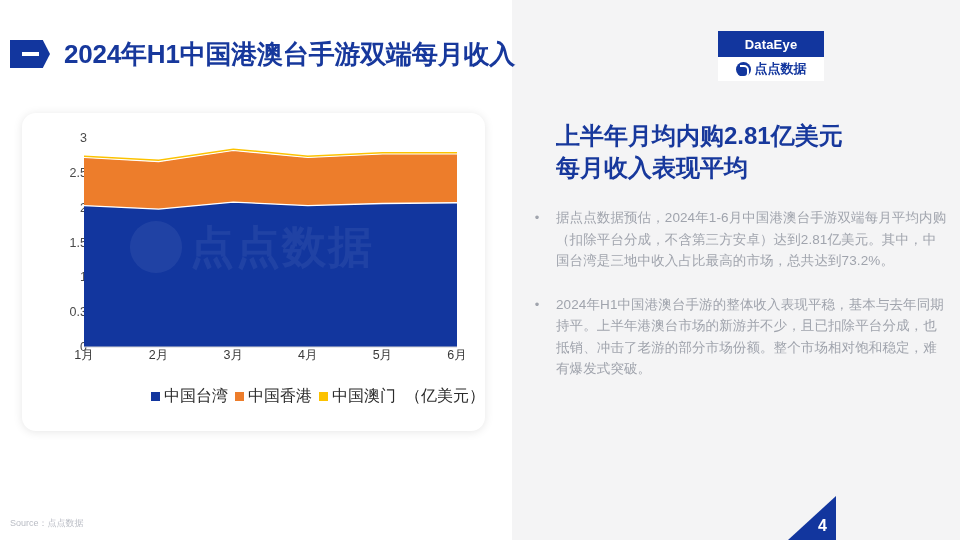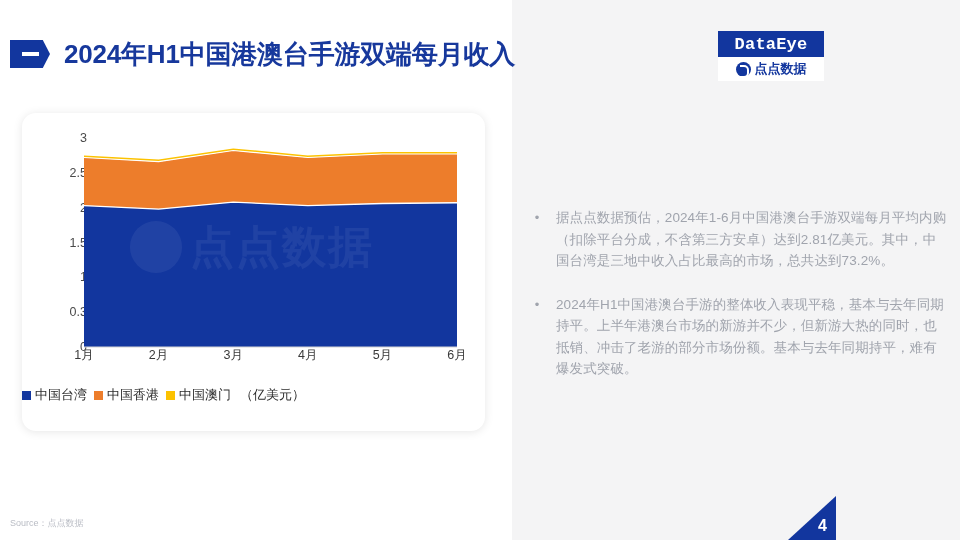--- a/index.html
+++ b/index.html
@@ -51,21 +51,21 @@
     width: 106px;
     display: flex; flex-direction: column;
     box-shadow: 0 0 0 0 transparent;
   }
   .logo-top {
     background: #12369e;
     height: 26px;
     display: flex; align-items: center; justify-content: center;
   }
   .logo-top span {
-    color: #ffffff; font-size: 17px; font-weight: bold; letter-spacing: 0.2px; font-family: Liberation Mono, monospace;
+    color: #ffffff; font-size: 13px; font-weight: bold; letter-spacing: 0.2px;
   }
   .logo-bottom {
     background: #ffffff;
     height: 24px;
     display: flex; align-items: center; justify-content: center; gap: 4px;
   }
   .logo-d {
     width: 15px; height: 15px; border-radius: 50%;
     background: #12369e; position: relative;
     display: inline-block;
@@ -115,23 +115,23 @@
   }
   .wm-circle {
     width: 52px; height: 52px; border-radius: 50%;
     background: #ffffff; position: relative; flex: none;
   }
   .wm-text { color: #ffffff; font-size: 44px; font-weight: bold; letter-spacing: 2px; }
   
   .legend {
     position: absolute;
     left: 0; right: 0; top: 273px;
-    display: flex; align-items: center; justify-content: flex-start;
+    display: flex; align-items: center; justify-content: flex-end;
     gap: 7px;
-    font-size: 13px; color: #2b2b2b;
+    font-size: 16px; color: #2b2b2b;
   }
   .legend-item { display: flex; align-items: center; gap: 4px; }
   .legend-swatch { width: 9px; height: 9px; flex: none; }
   .legend-unit { margin-left: 2px; color: #2b2b2b; }
   
   .right-title {
     position: absolute;
     left: 556px; top: 120px; width: 386px;
     font-size: 24px; font-weight: bold;
     color: #17389c; line-height: 1.33;
@@ -254,29 +254,33 @@
         <div class="legend-item">
           <span class="legend-swatch" style="background:#fcc200"></span>
           <span>中国澳门</span>
         </div>
         <span class="legend-unit">（亿美元）</span>
       </div>
 
     </div>
   </div>
 
+  <div class="right-title">
+    <div>上半年月均内购2.81亿美元</div>
+    <div>每月收入表现平均</div>
+  </div>
 
   <div class="bullets">
     <div class="bullet">
       <div class="bullet-dot">•</div>
       <div class="bullet-text">据点点数据预估，2024年1-6月中国港澳台手游双端每月平均内购（扣除平台分成，不含第三方安卓）达到2.81亿美元。其中，中国台湾是三地中收入占比最高的市场，总共达到73.2%。</div>
     </div>
     <div class="bullet">
       <div class="bullet-dot">•</div>
-      <div class="bullet-text">2024年H1中国港澳台手游的整体收入表现平稳，基本与去年同期持平。上半年港澳台市场的新游并不少，但新游大热的同时，也抵销、冲击了老游的部分市场份额。基本与去年同期持平，难有爆发式突破。</div>
+      <div class="bullet-text">2024年H1中国港澳台手游的整体收入表现平稳，基本与去年同期持平。上半年港澳台市场的新游并不少，且已扣除平台分成，也抵销、冲击了老游的部分市场份额。整个市场相对饱和稳定，难有爆发式突破。</div>
     </div>
   </div>
 
   <div class="footer">
     <div>
       <span>Source：</span><span>点点数据</span>
     </div>
   </div>
 
   <div class="page-corner">

